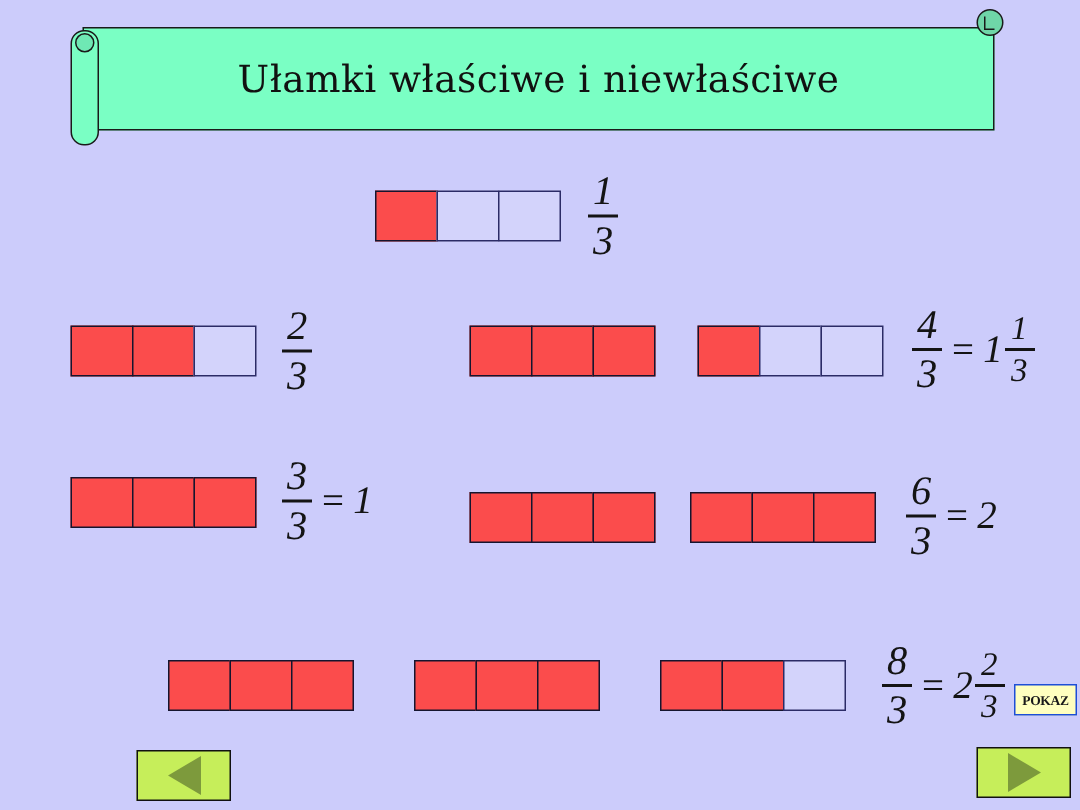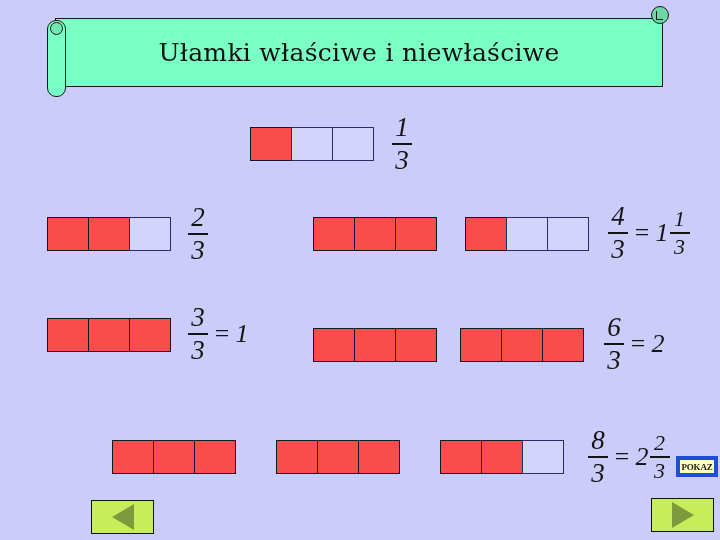--- a/index.html
+++ b/index.html
@@ -168,21 +168,21 @@
   }
 
   
   .pokaz {
     position: absolute;
     left: 676px;
     top: 456px;
     width: 42px;
     height: 21px;
     background: #ffffbf;
-    border: 4px solid #1d4ed8;
+    border: 1px solid #1d4ed8;
     box-sizing: border-box;
     display: flex;
     align-items: center;
     justify-content: center;
     font-family: "Liberation Serif", serif;
     font-size: 9px;
     font-weight: bold;
     color: #1a1a1a;
     letter-spacing: -0.2px;
   }

